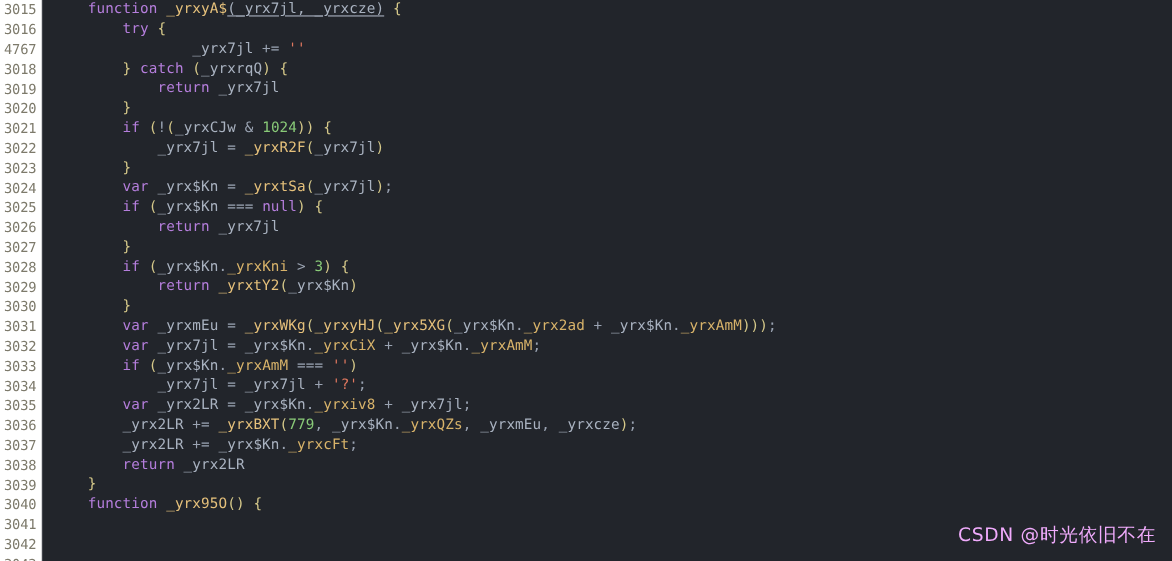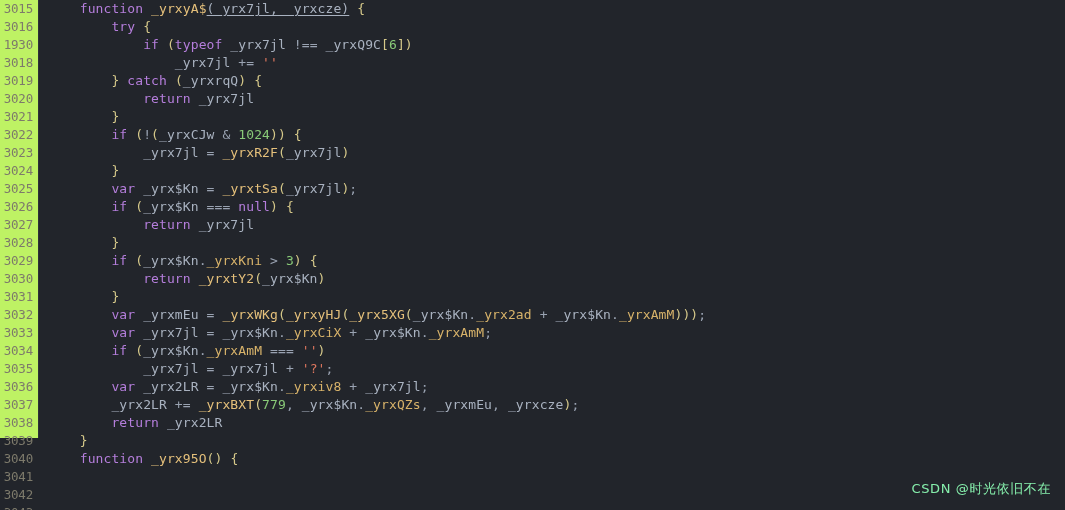--- a/index.html
+++ b/index.html
@@ -15,22 +15,22 @@
     overflow: hidden;
     font-family: "DejaVu Sans Mono", "Liberation Mono", monospace;
   }
 
   
   #gutter {
     position: absolute;
     left: 0;
     top: 0;
     width: 39px;
-    height: 438px;
-    background: #bef264;
+    height: 510px;
+    background: #ffffff;
     border-right: 1px solid #2e3138;
     box-sizing: border-box;
     z-index: 2;
   }
   .gutter-num {
     height: 18px;
     line-height: 18px;
     font-size: 12.5px;
     color: #7d7a6b;
     text-align: right;
@@ -70,37 +70,37 @@
   .t-op    { color: #9aa3b2; }             
   .t-punc  { color: #9aa3b2; }
   .t-sig   { text-decoration: underline; text-underline-offset: 2px; }
 
   
   #watermark {
     position: absolute;
     right: 14px;
     bottom: 12px;
     font-family: "DejaVu Sans", "Liberation Sans", sans-serif;
-    font-size: 13px;
-    color: #86efac;
+    font-size: 17px;
+    color: #f0abfc;
     letter-spacing: 0.6px;
     z-index: 3;
     white-space: nowrap;
     pointer-events: none;
   }
 </style>
 </head>
 <body>
 
 <div id="screen">
 
   <div id="gutter">
       <div class="gutter-num">3015</div>
       <div class="gutter-num">3016</div>
-      <div class="gutter-num">1930</div>
+      <div class="gutter-num">4767</div>
       <div class="gutter-num">3018</div>
       <div class="gutter-num">3019</div>
       <div class="gutter-num">3020</div>
       <div class="gutter-num">3021</div>
       <div class="gutter-num">3022</div>
       <div class="gutter-num">3023</div>
       <div class="gutter-num">3024</div>
       <div class="gutter-num">3025</div>
       <div class="gutter-num">3026</div>
       <div class="gutter-num">3027</div>
@@ -118,41 +118,41 @@
       <div class="gutter-num">3039</div>
       <div class="gutter-num">3040</div>
       <div class="gutter-num">3041</div>
       <div class="gutter-num">3042</div>
       <div class="gutter-num">3043</div>
     </div>
 
   <div id="code">
       <div class="code-line"><span>    </span><span class="t-kw">function</span><span> </span><span class="t-fn">_yrxyA$</span><span class="t-sig">(_yrx7jl, _yrxcze)</span><span> </span><span class="t-br">{</span></div>
       <div class="code-line"><span>        </span><span class="t-kw">try</span><span> </span><span class="t-br">{</span></div>
-      <div class="code-line"><span>            </span><span class="t-kw">if</span><span> </span><span class="t-br">(</span><span class="t-kw">typeof</span><span> </span><span class="t-var">_yrx7jl</span><span> </span><span class="t-op">!==</span><span> </span><span class="t-var">_yrxQ9C</span><span class="t-br">[</span><span class="t-num">6</span><span class="t-br">])</span></div>
       <div class="code-line"><span>                </span><span class="t-var">_yrx7jl</span><span> </span><span class="t-op">+=</span><span> </span><span class="t-str">''</span></div>
       <div class="code-line"><span>        </span><span class="t-br">}</span><span> </span><span class="t-kw">catch</span><span> </span><span class="t-br">(</span><span class="t-var">_yrxrqQ</span><span class="t-br">)</span><span> </span><span class="t-br">{</span></div>
       <div class="code-line"><span>            </span><span class="t-kw">return</span><span> </span><span class="t-var">_yrx7jl</span></div>
       <div class="code-line"><span>        </span><span class="t-br">}</span></div>
       <div class="code-line"><span>        </span><span class="t-kw">if</span><span> </span><span class="t-br">(</span><span class="t-op">!</span><span class="t-br">(</span><span class="t-var">_yrxCJw</span><span> </span><span class="t-op">&amp;</span><span> </span><span class="t-num">1024</span><span class="t-br">))</span><span> </span><span class="t-br">{</span></div>
       <div class="code-line"><span>            </span><span class="t-var">_yrx7jl</span><span> </span><span class="t-op">=</span><span> </span><span class="t-fn">_yrxR2F</span><span class="t-br">(</span><span class="t-var">_yrx7jl</span><span class="t-br">)</span></div>
       <div class="code-line"><span>        </span><span class="t-br">}</span></div>
       <div class="code-line"><span>        </span><span class="t-kw">var</span><span> </span><span class="t-var">_yrx$Kn</span><span> </span><span class="t-op">=</span><span> </span><span class="t-fn">_yrxtSa</span><span class="t-br">(</span><span class="t-var">_yrx7jl</span><span class="t-br">)</span><span class="t-punc">;</span></div>
       <div class="code-line"><span>        </span><span class="t-kw">if</span><span> </span><span class="t-br">(</span><span class="t-var">_yrx$Kn</span><span> </span><span class="t-op">===</span><span> </span><span class="t-kw">null</span><span class="t-br">)</span><span> </span><span class="t-br">{</span></div>
       <div class="code-line"><span>            </span><span class="t-kw">return</span><span> </span><span class="t-var">_yrx7jl</span></div>
       <div class="code-line"><span>        </span><span class="t-br">}</span></div>
       <div class="code-line"><span>        </span><span class="t-kw">if</span><span> </span><span class="t-br">(</span><span class="t-var">_yrx$Kn</span><span class="t-punc">.</span><span class="t-prop">_yrxKni</span><span> </span><span class="t-op">&gt;</span><span> </span><span class="t-num">3</span><span class="t-br">)</span><span> </span><span class="t-br">{</span></div>
       <div class="code-line"><span>            </span><span class="t-kw">return</span><span> </span><span class="t-fn">_yrxtY2</span><span class="t-br">(</span><span class="t-var">_yrx$Kn</span><span class="t-br">)</span></div>
       <div class="code-line"><span>        </span><span class="t-br">}</span></div>
       <div class="code-line"><span>        </span><span class="t-kw">var</span><span> </span><span class="t-var">_yrxmEu</span><span> </span><span class="t-op">=</span><span> </span><span class="t-fn">_yrxWKg</span><span class="t-br">(</span><span class="t-fn">_yrxyHJ</span><span class="t-br">(</span><span class="t-fn">_yrx5XG</span><span class="t-br">(</span><span class="t-var">_yrx$Kn</span><span class="t-punc">.</span><span class="t-prop">_yrx2ad</span><span> </span><span class="t-op">+</span><span> </span><span class="t-var">_yrx$Kn</span><span class="t-punc">.</span><span class="t-prop">_yrxAmM</span><span class="t-br">)))</span><span class="t-punc">;</span></div>
       <div class="code-line"><span>        </span><span class="t-kw">var</span><span> </span><span class="t-var">_yrx7jl</span><span> </span><span class="t-op">=</span><span> </span><span class="t-var">_yrx$Kn</span><span class="t-punc">.</span><span class="t-prop">_yrxCiX</span><span> </span><span class="t-op">+</span><span> </span><span class="t-var">_yrx$Kn</span><span class="t-punc">.</span><span class="t-prop">_yrxAmM</span><span class="t-punc">;</span></div>
       <div class="code-line"><span>        </span><span class="t-kw">if</span><span> </span><span class="t-br">(</span><span class="t-var">_yrx$Kn</span><span class="t-punc">.</span><span class="t-prop">_yrxAmM</span><span> </span><span class="t-op">===</span><span> </span><span class="t-str">''</span><span class="t-br">)</span></div>
       <div class="code-line"><span>            </span><span class="t-var">_yrx7jl</span><span> </span><span class="t-op">=</span><span> </span><span class="t-var">_yrx7jl</span><span> </span><span class="t-op">+</span><span> </span><span class="t-str">'?'</span><span class="t-punc">;</span></div>
       <div class="code-line"><span>        </span><span class="t-kw">var</span><span> </span><span class="t-var">_yrx2LR</span><span> </span><span class="t-op">=</span><span> </span><span class="t-var">_yrx$Kn</span><span class="t-punc">.</span><span class="t-prop">_yrxiv8</span><span> </span><span class="t-op">+</span><span> </span><span class="t-var">_yrx7jl</span><span class="t-punc">;</span></div>
       <div class="code-line"><span>        </span><span class="t-var">_yrx2LR</span><span> </span><span class="t-op">+=</span><span> </span><span class="t-fn">_yrxBXT</span><span class="t-br">(</span><span class="t-num">779</span><span class="t-punc">,</span><span> </span><span class="t-var">_yrx$Kn</span><span class="t-punc">.</span><span class="t-prop">_yrxQZs</span><span class="t-punc">,</span><span> </span><span class="t-var">_yrxmEu</span><span class="t-punc">,</span><span> </span><span class="t-var">_yrxcze</span><span class="t-br">)</span><span class="t-punc">;</span></div>
+      <div class="code-line"><span>        </span><span class="t-var">_yrx2LR</span><span> </span><span class="t-op">+=</span><span> </span><span class="t-var">_yrx$Kn</span><span class="t-punc">.</span><span class="t-prop">_yrxcFt</span><span class="t-punc">;</span></div>
       <div class="code-line"><span>        </span><span class="t-kw">return</span><span> </span><span class="t-var">_yrx2LR</span></div>
       <div class="code-line"><span>    </span><span class="t-br">}</span></div>
       <div class="code-line"><span>    </span><span class="t-kw">function</span><span> </span><span class="t-fn">_yrx95O</span><span class="t-br">()</span><span> </span><span class="t-br">{</span></div>
     </div>
 
   <div id="watermark">CSDN @时光依旧不在</div>
 
 </div>
 
 </body></html>

